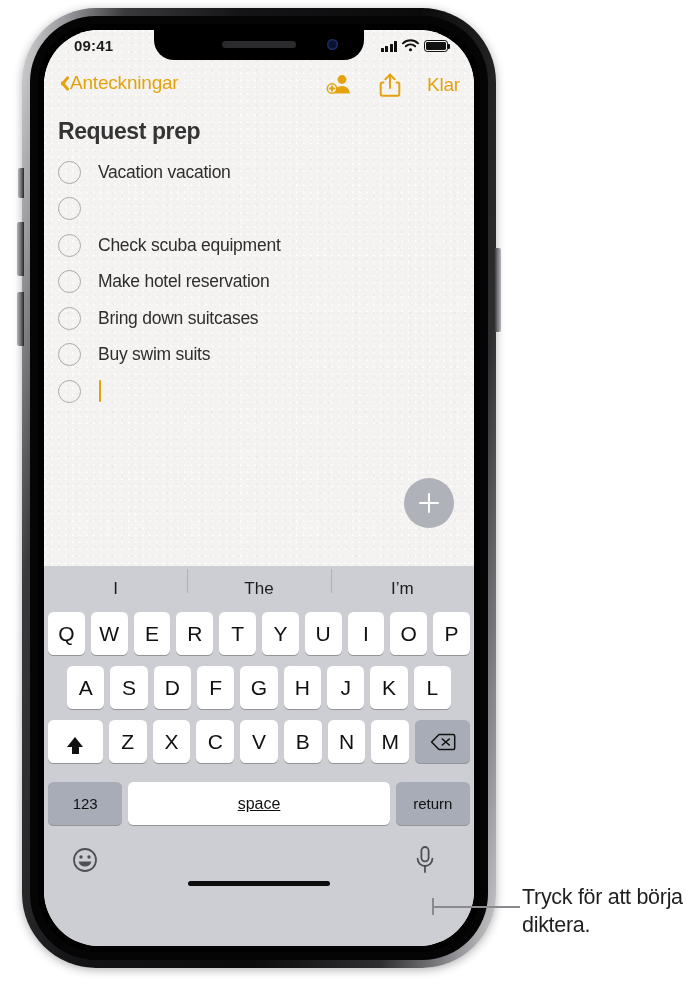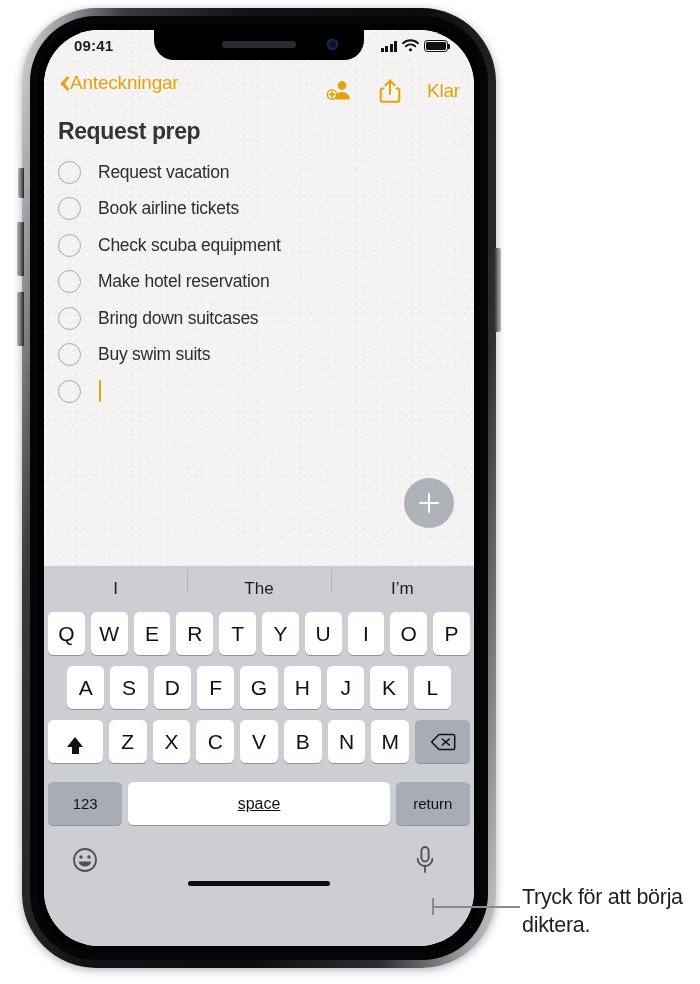--- a/index.html
+++ b/index.html
@@ -138,21 +138,21 @@
   }
   .chev::before, .chev::after {
     content:""; position:absolute; left:4px;
     width: 2.6px; height: 11px; background:#e3a30c; border-radius: 2px;
   }
   .chev::before { top: 0.2px; transform: rotate(40deg); transform-origin: bottom center; }
   .chev::after  { top: 8.6px; transform: rotate(-40deg); transform-origin: top center; }
   .back-label { font-size: 19px; color: #e3a30c; letter-spacing: -0.2px; }
 
   .nav-actions {
-    position: absolute; right: 14px; top: 12px;
+    position: absolute; right: 14px; top: 6px;
     display: flex; align-items: center; gap: 22px;
   }
   .nav-ico { width: 30px; height: 30px; cursor: pointer; }
   .done-btn {
     font-size: 19px; color: #e3a30c; cursor: pointer; letter-spacing: -0.2px;
   }
 
   .note-title {
     position: absolute; left: 14px; top: 88px;
     font-size: 23px; font-weight: bold; color: #343434;
@@ -318,25 +318,24 @@
           </span>
           <span class="done-btn">Klar</span>
         </div>
       </div>
 
       <div class="note-title">Request prep</div>
 
       <div class="checklist">
         <div class="check-row">
           <span class="circle"></span>
-          <span class="check-text">Request vacation</span>
-        </div>
-        <div class="check-row">
-          <span class="circle"></span>
-          <span class="check-text">Book airline tickets</span>
+          <span class="check-text">Vacation vacation</span>
+        </div>
+        <div class="check-row">
+          <span class="circle"></span>
         </div>
         <div class="check-row">
           <span class="circle"></span>
           <span class="check-text">Check scuba equipment</span>
         </div>
         <div class="check-row">
           <span class="circle"></span>
           <span class="check-text">Make hotel reservation</span>
         </div>
         <div class="check-row">

